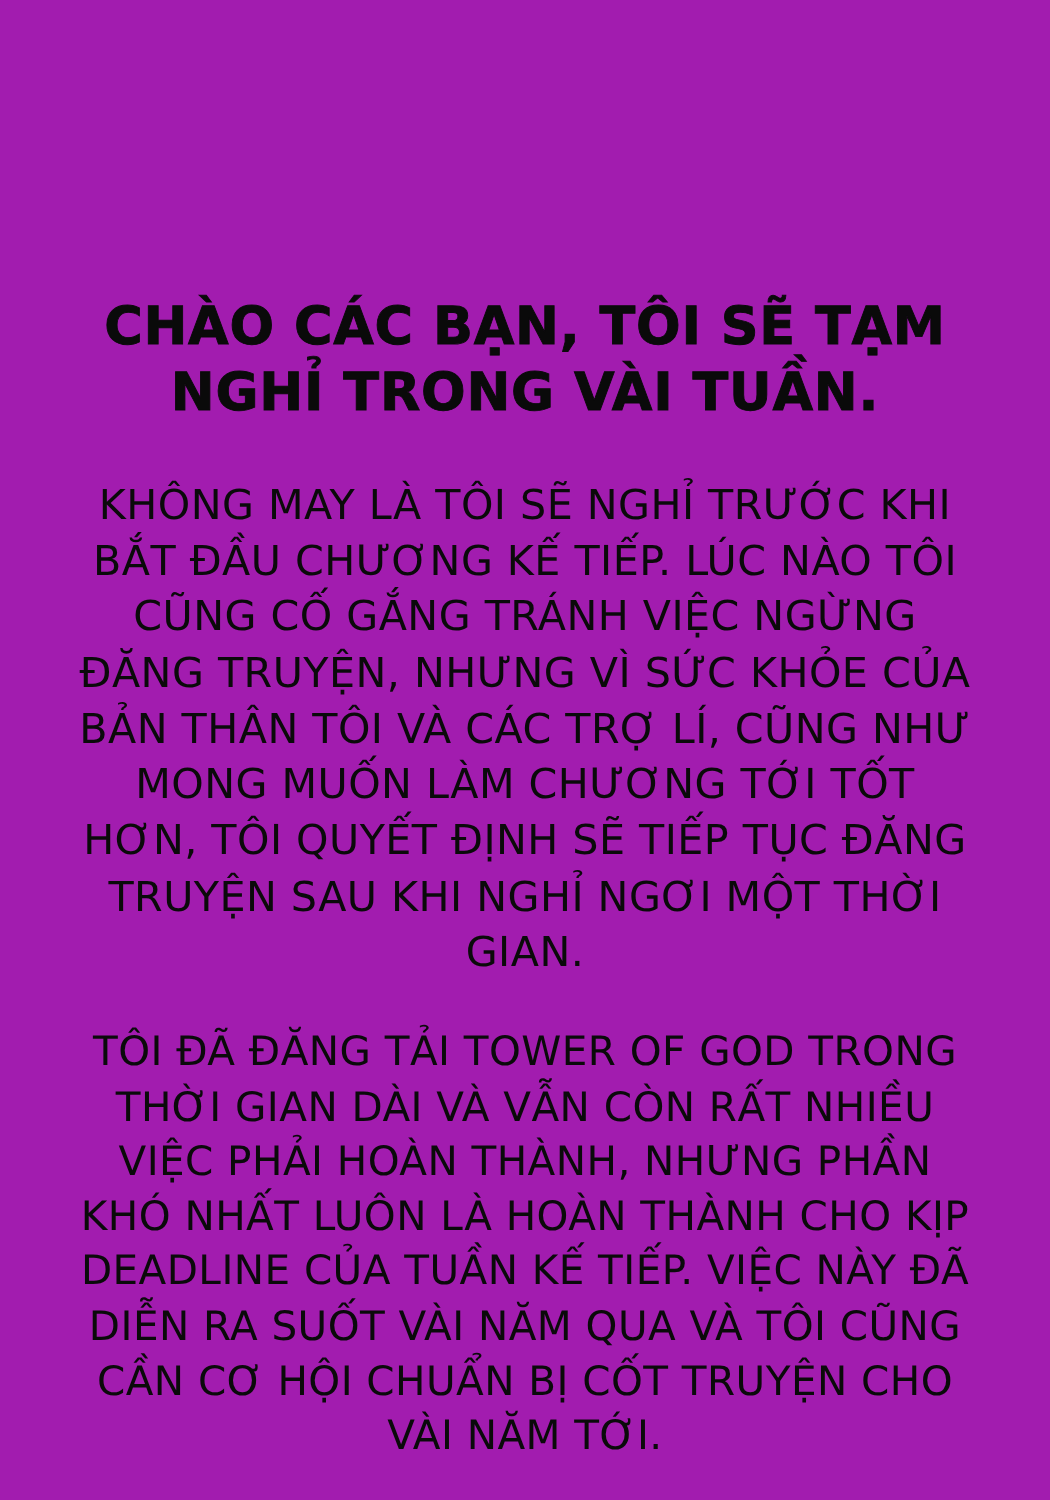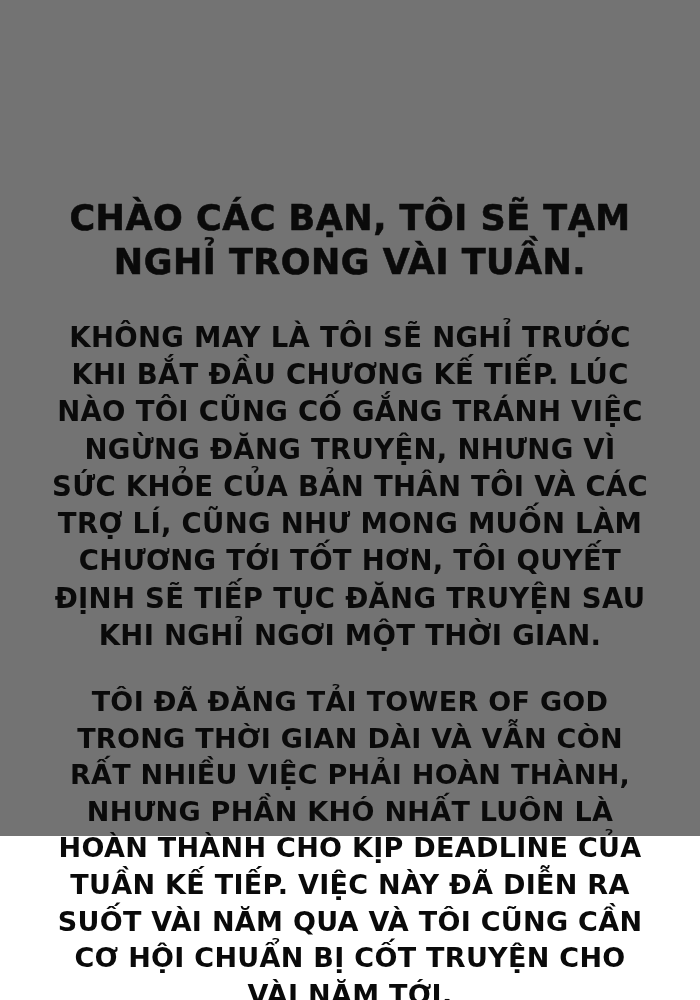--- a/index.html
+++ b/index.html
@@ -9,22 +9,22 @@
   }
   body {
     width: 700px;
     height: 1000px;
     overflow: hidden;
     font-family: "DejaVu Sans", sans-serif;
   }
   .page {
     position: relative;
     width: 700px;
-    height: 836px;
-    background: #737373;
+    height: 1000px;
+    background: #a21caf;
     box-sizing: border-box;
   }
   .notice {
     position: absolute;
     left: 0;
     right: 0;
     top: 196px;
     padding: 0 44px;
     box-sizing: border-box;
     text-align: center;
@@ -36,21 +36,21 @@
     font-size: 35px;
     line-height: 1.27;
     letter-spacing: 0.5px;
     text-transform: uppercase;
     margin: 0 0 34px 0;
     padding: 0 18px;
     -webkit-text-stroke: 0.6px #0a0a0a;
   }
   .para {
     font-family: "DejaVu Sans", sans-serif;
-    font-weight: bold;
+    font-weight: normal;
     font-size: 27.5px;
     line-height: 1.355;
     letter-spacing: 0.3px;
     text-transform: uppercase;
     margin: 0;
     padding: 0 6px;
   }
   .para + .para {
     margin-top: 30px;
   }

